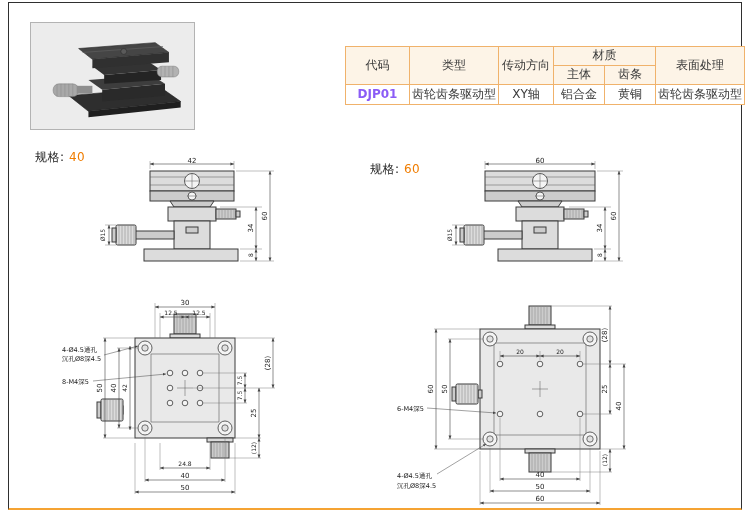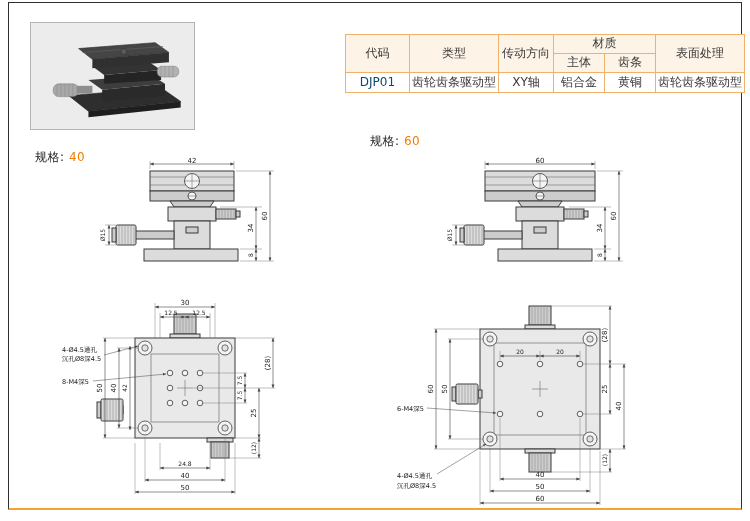--- a/index.html
+++ b/index.html
@@ -1,25 +1,25 @@
 <!DOCTYPE html>
 <html><head>
 <meta charset="utf-8">
 <style>
   *{box-sizing:border-box}
   html,body{margin:0;padding:0;background:#fff}
   body{width:750px;height:521px;position:relative;font-family:"DejaVu Sans","Liberation Sans",sans-serif;overflow:hidden}
   .abs{position:absolute}
   .frame{left:8px;top:2px;width:734px;height:508px;border:1px solid #2f2f2f;border-bottom:2px solid #f5a333;background:#fff}
   .photo{left:30px;top:22px;width:165px;height:108px;border:1px solid #b3b3b3;background:#ececec}
-  .spec-table{position:absolute;left:345px;top:34px;border-collapse:collapse;table-layout:fixed}
+  .spec-table{position:absolute;left:345px;top:46px;border-collapse:collapse;table-layout:fixed}
   .spec-table th,.spec-table td{border:1px solid #f0b26b;font-size:12px;font-weight:400;color:#3a3a3a;text-align:center;vertical-align:middle;padding:0 2px;height:19px;line-height:1.1;white-space:nowrap;overflow:hidden}
   .spec-table th{background:#fdf4e7}
   .spec-table td{background:#fff;height:20px}
-  td.code{color:#0c4a6e;font-weight:normal}
+  td.code{color:#8b5cf6;font-weight:bold}
   .spec-label{position:absolute;font-size:12px;color:#222;letter-spacing:.5px}
   .spec-label .val{color:#f07d00}
   
   .part{stroke:#3b3b3b;stroke-width:1;fill:#dcdcdc}
   .part2{stroke:#3b3b3b;stroke-width:1;fill:#cccccc}
   .plate{stroke:#3b3b3b;stroke-width:1;fill:#e9e9e9}
   .inner{stroke:#5a5a5a;stroke-width:.6;fill:none}
   .thin{stroke:#555;stroke-width:.5;fill:none}
   .hole{stroke:#3b3b3b;stroke-width:.8;fill:#f4f4f4}
   .hole2{stroke:#3b3b3b;stroke-width:.7;fill:#e2e2e2}
@@ -86,21 +86,21 @@
     <td>黄铜</td>
     <td>齿轮齿条驱动型</td>
   </tr>
 </tbody>
   </table>
 
 <div class="spec-label" style="left:35px;top:149px">
   <span>规格:</span>
   <span class="val">40</span>
 </div>
-<div class="spec-label" style="left:370px;top:133px">
+<div class="spec-label" style="left:370px;top:161px">
   <span>规格:</span>
   <span class="val">60</span>
 </div>
 
 <svg class="abs" style="left:96px;top:157px" width="185" height="140" viewBox="0 0 185 140">
   <defs>
     <marker id="a40f" viewBox="0 0 10 10" refX="10" refY="5" markerWidth="6" markerHeight="6" orient="auto-start-reverse">
         <path d="M0,1 L10,5 L0,9 z" fill="#444"></path>
       </marker>
   </defs>

